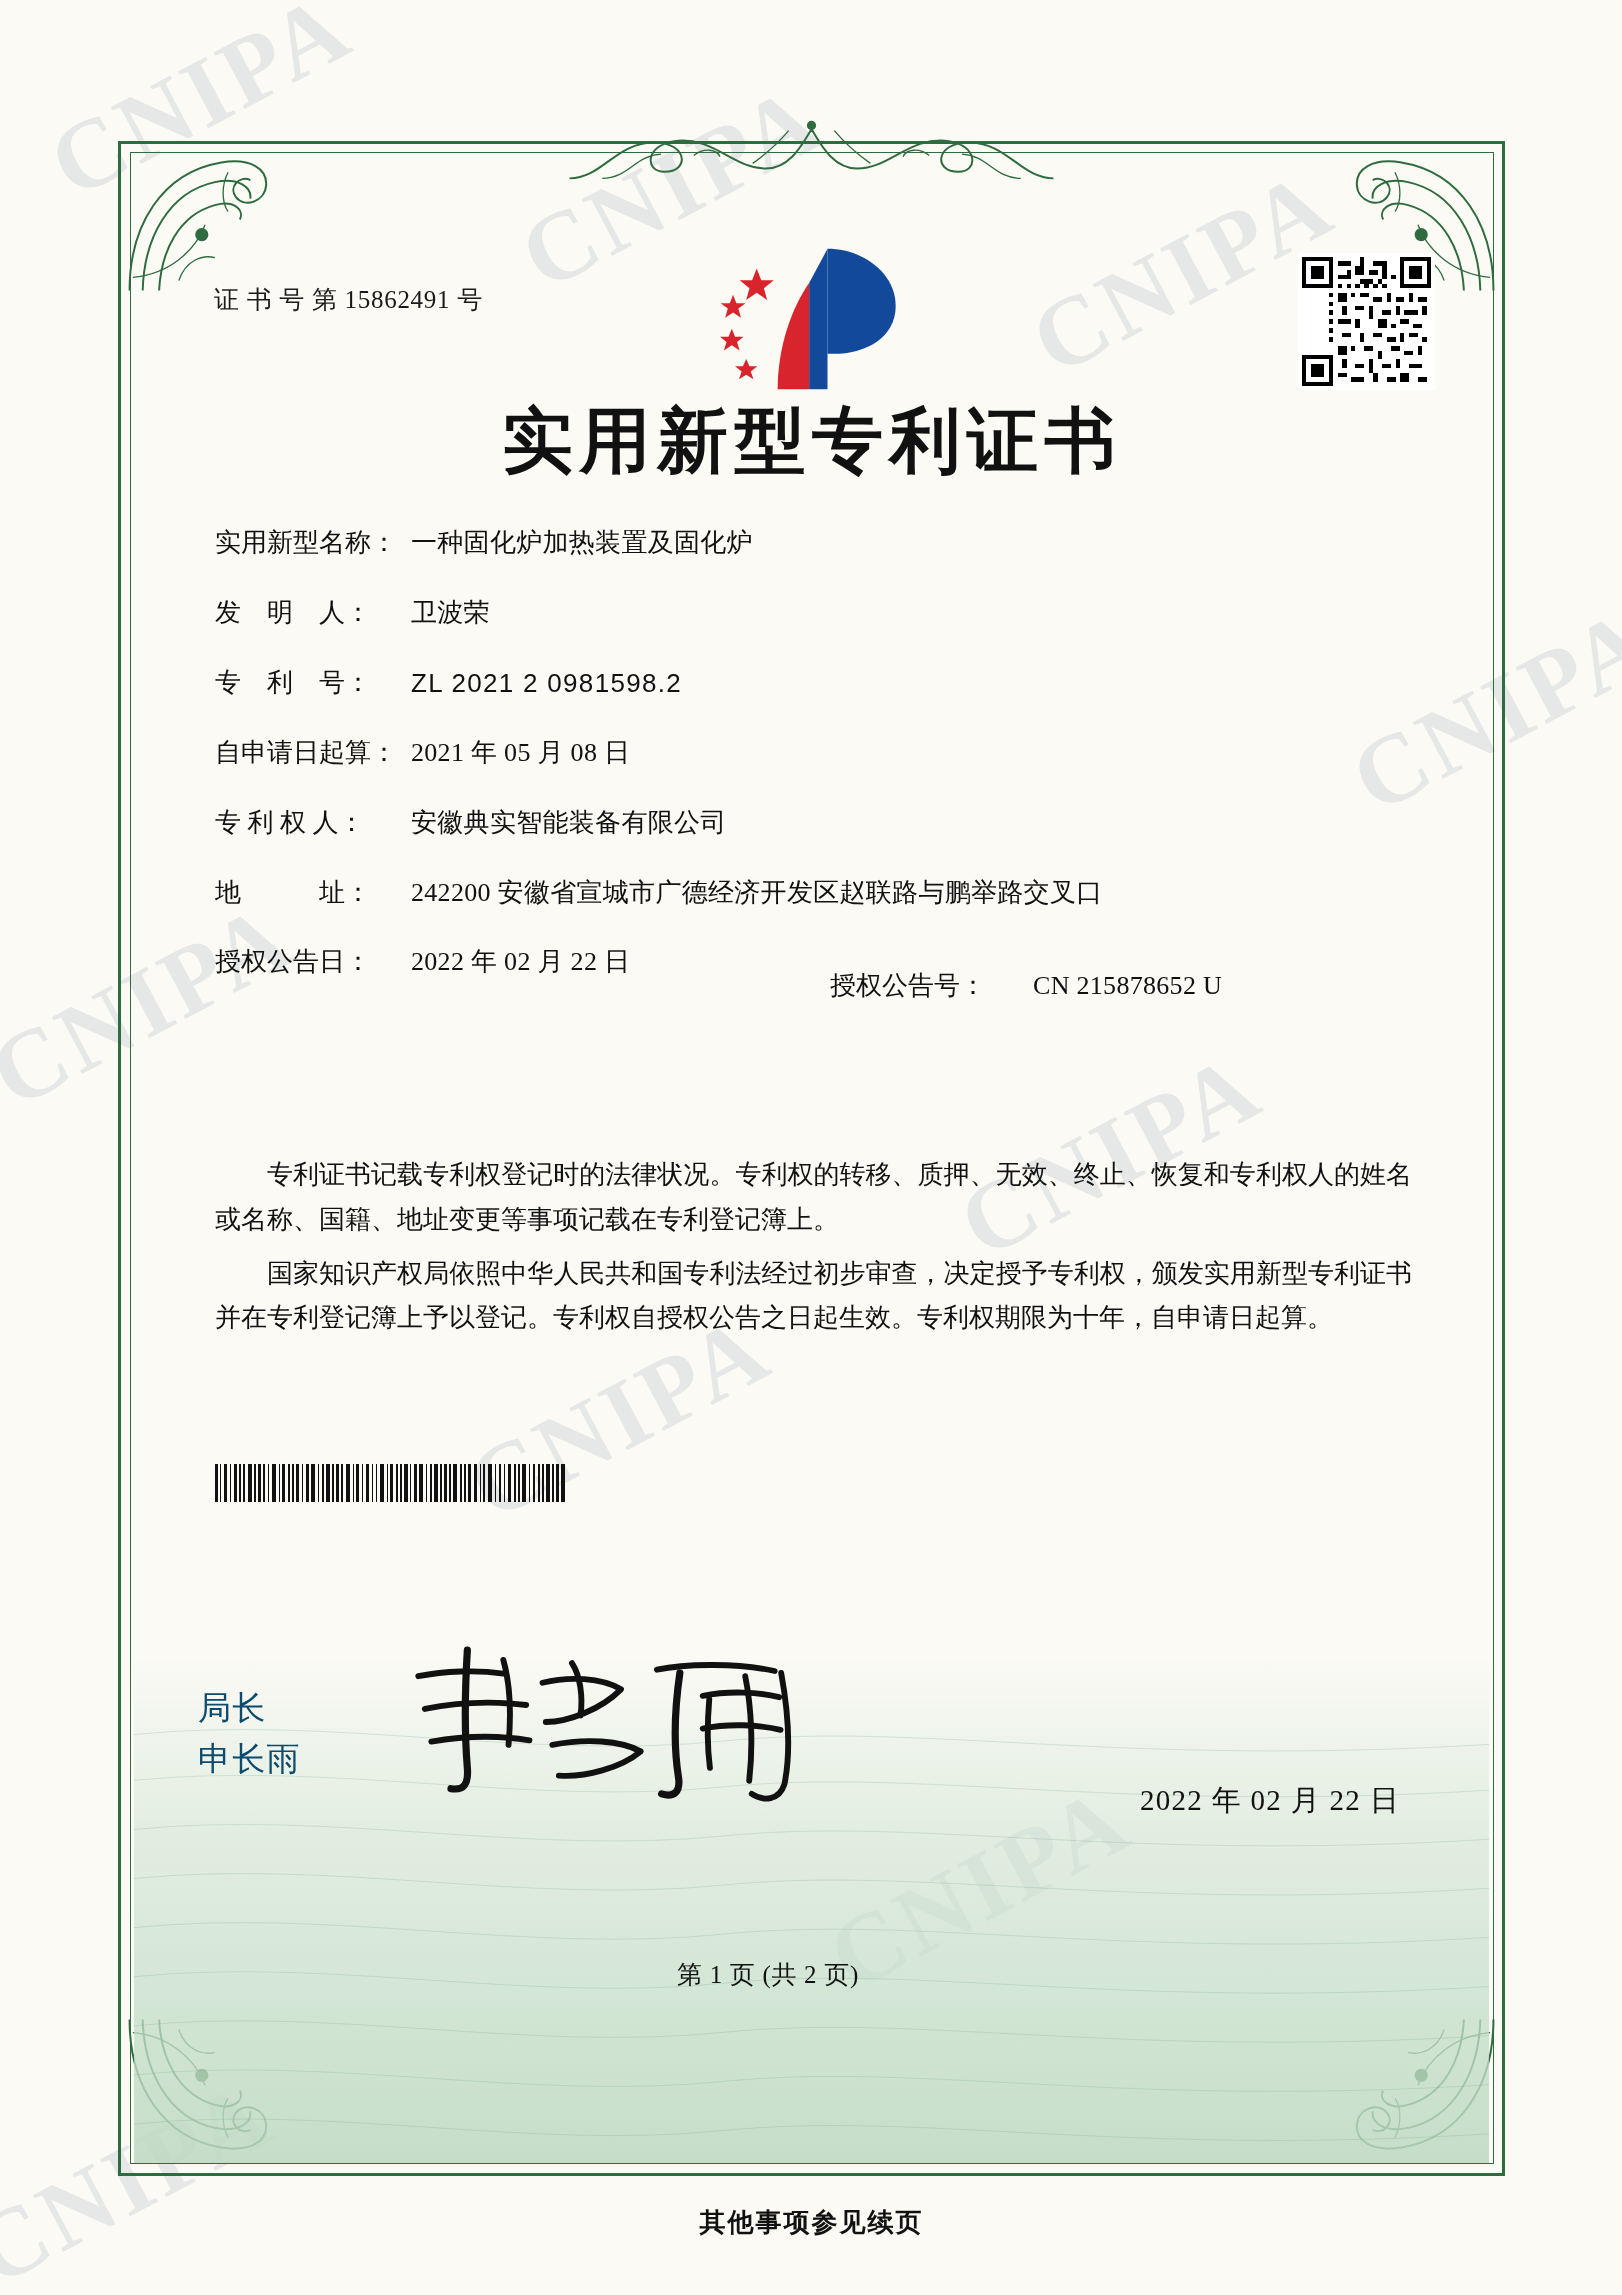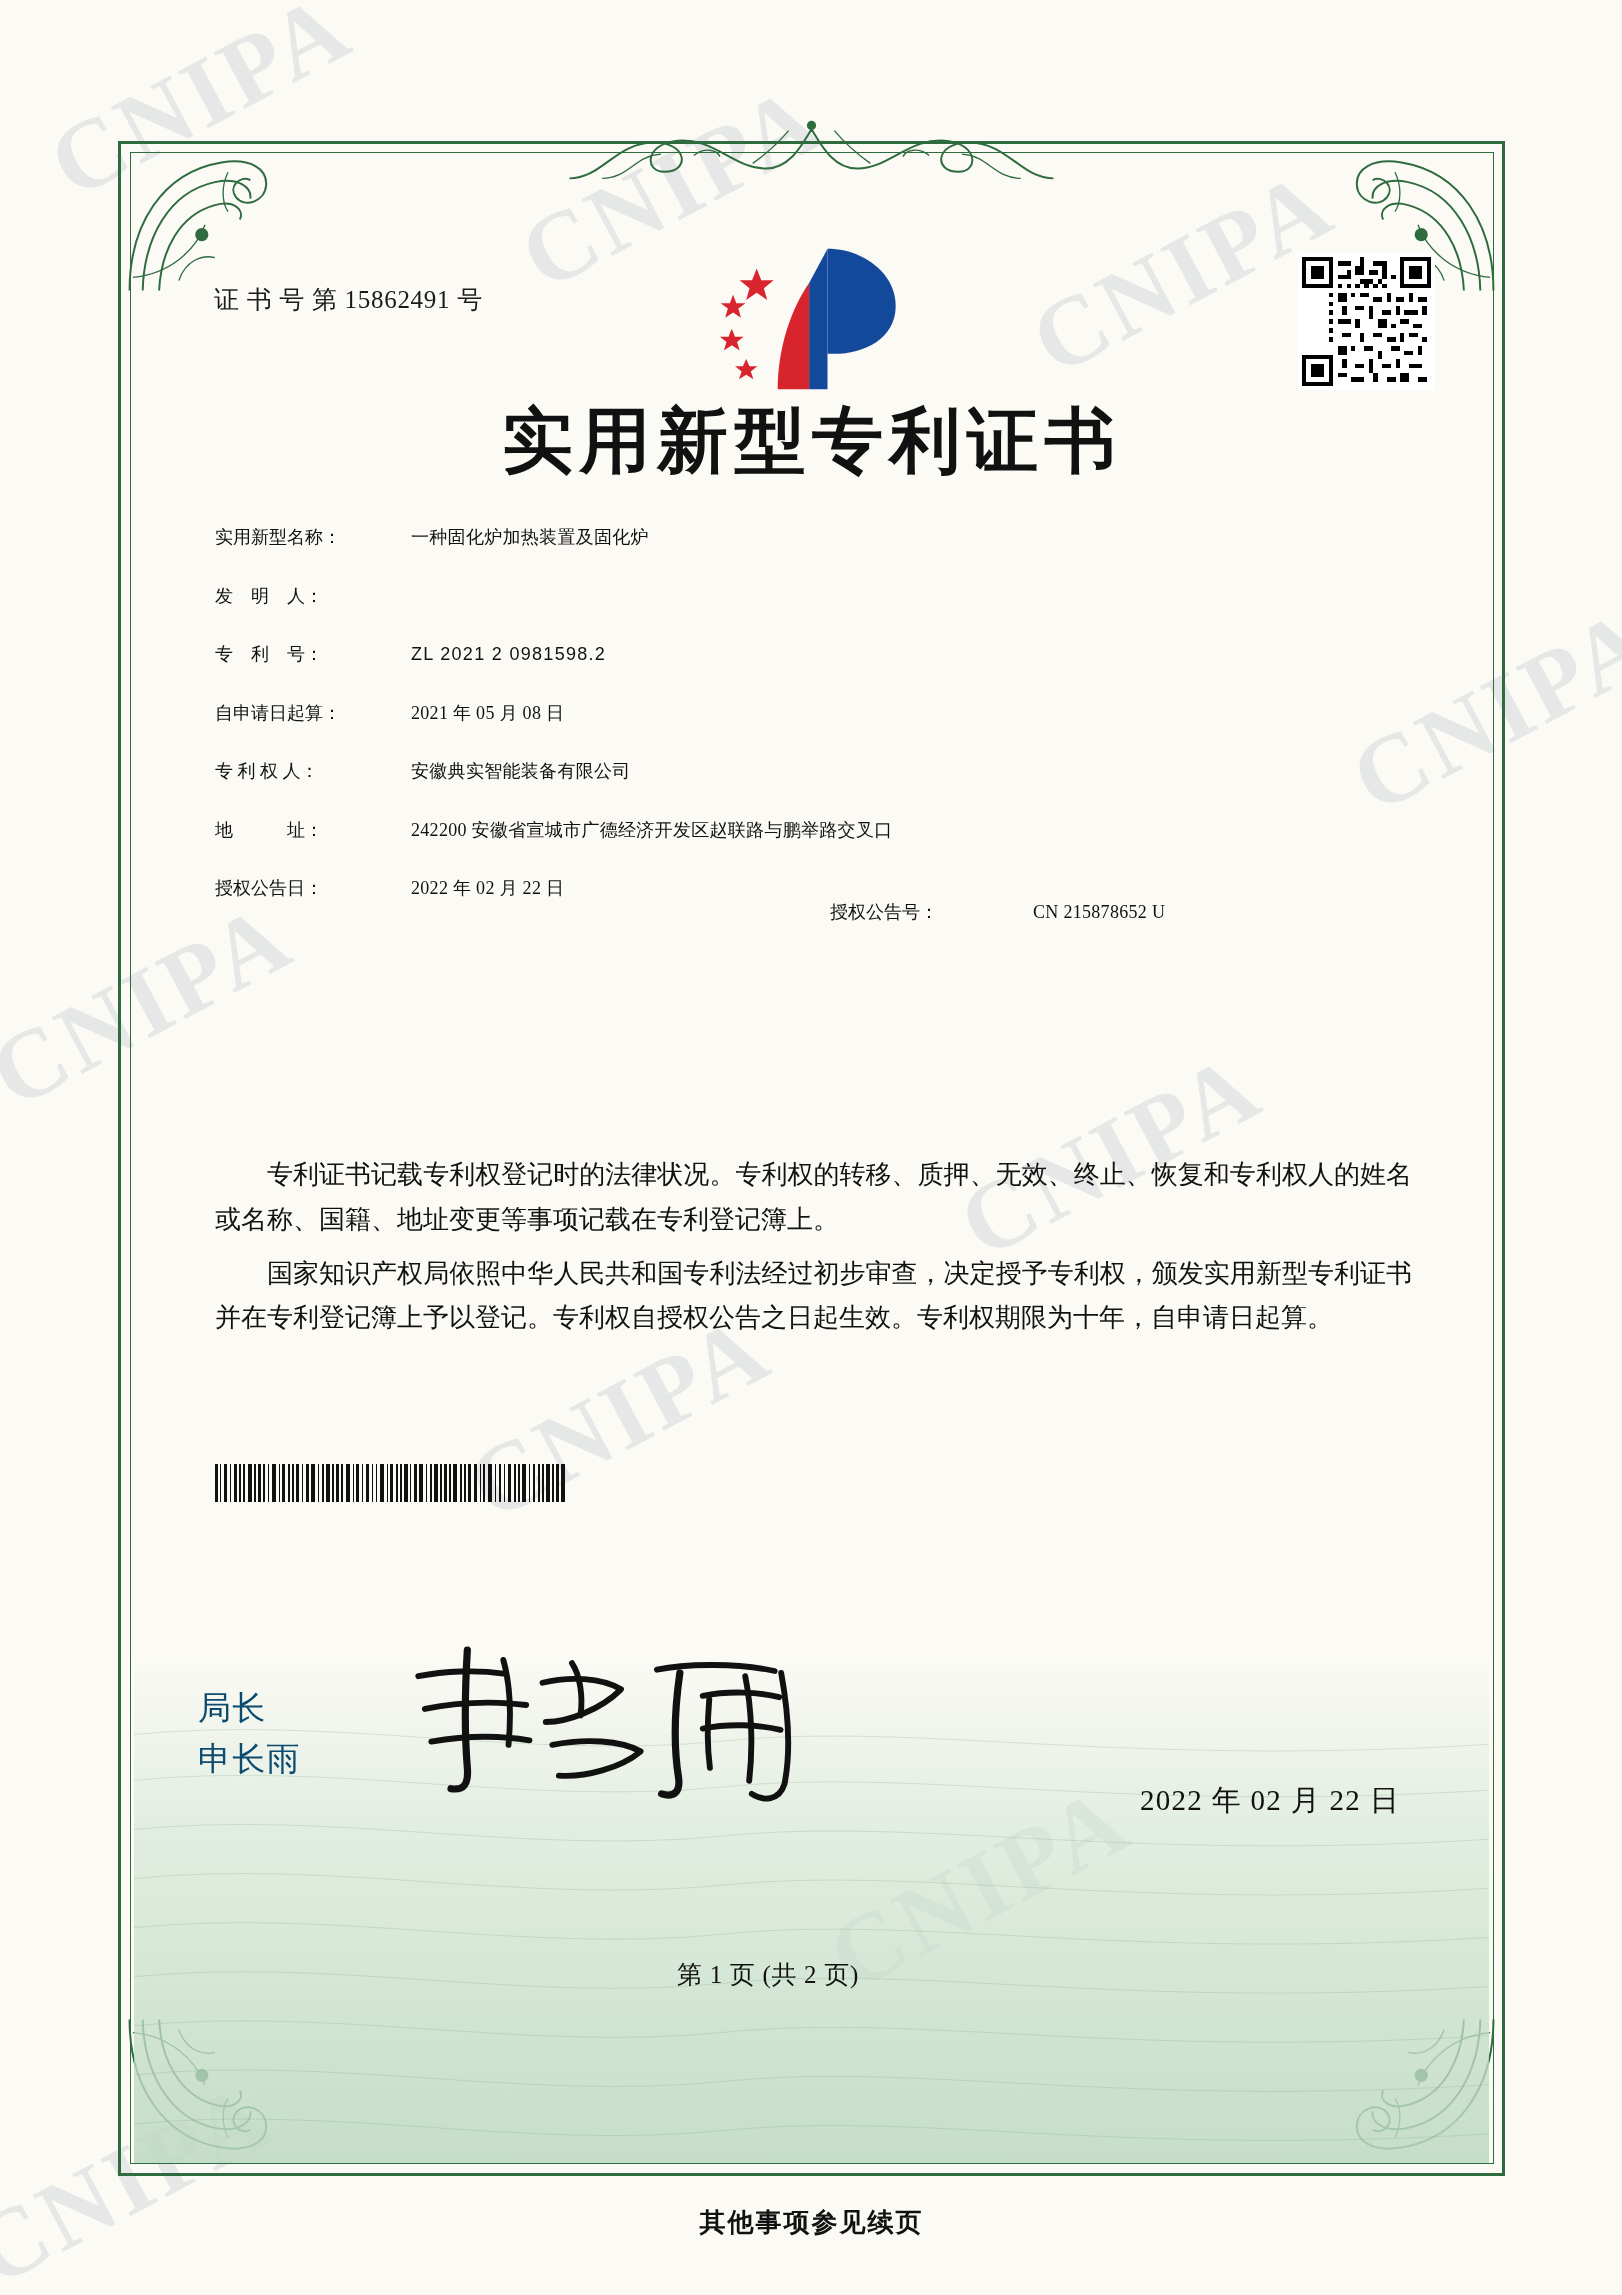--- a/index.html
+++ b/index.html
@@ -152,21 +152,21 @@
   .fields {
     position: absolute;
     left: 85px;
     top: 373px;
     width: 1197px;
   }
   .field-row {
     display: flex;
     align-items: flex-start;
     margin-bottom: 33px;
-    font-size: 18px;
+    font-size: 26px;
     color: #111;
     line-height: 1.42;
   }
   .field-label {
     width: 196px;
     flex: 0 0 196px;
     white-space: pre;
     letter-spacing: 0px;
   }
   .field-value {
@@ -479,20 +479,21 @@
 
     <div class="fields">
 
       <div class="field-row">
         <div class="field-label">实用新型名称：</div>
         <div class="field-value">一种固化炉加热装置及固化炉</div>
       </div>
 
       <div class="field-row">
         <div class="field-label">发　明　人：</div>
+        <div class="field-value">卫波荣</div>
       </div>
 
       <div class="field-row">
         <div class="field-label">专　利　号：</div>
         <div class="field-value mono">ZL 2021 2 0981598.2</div>
       </div>
 
       <div class="field-row">
         <div class="field-label">自申请日起算：</div>
         <div class="field-value">2021 年 05 月 08 日</div>

